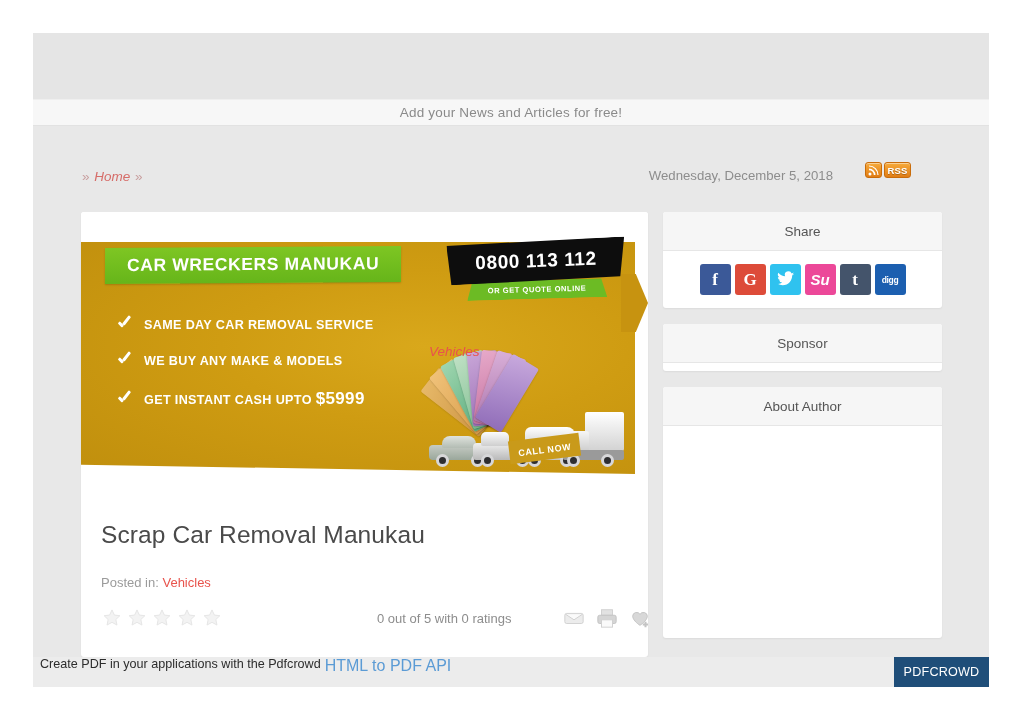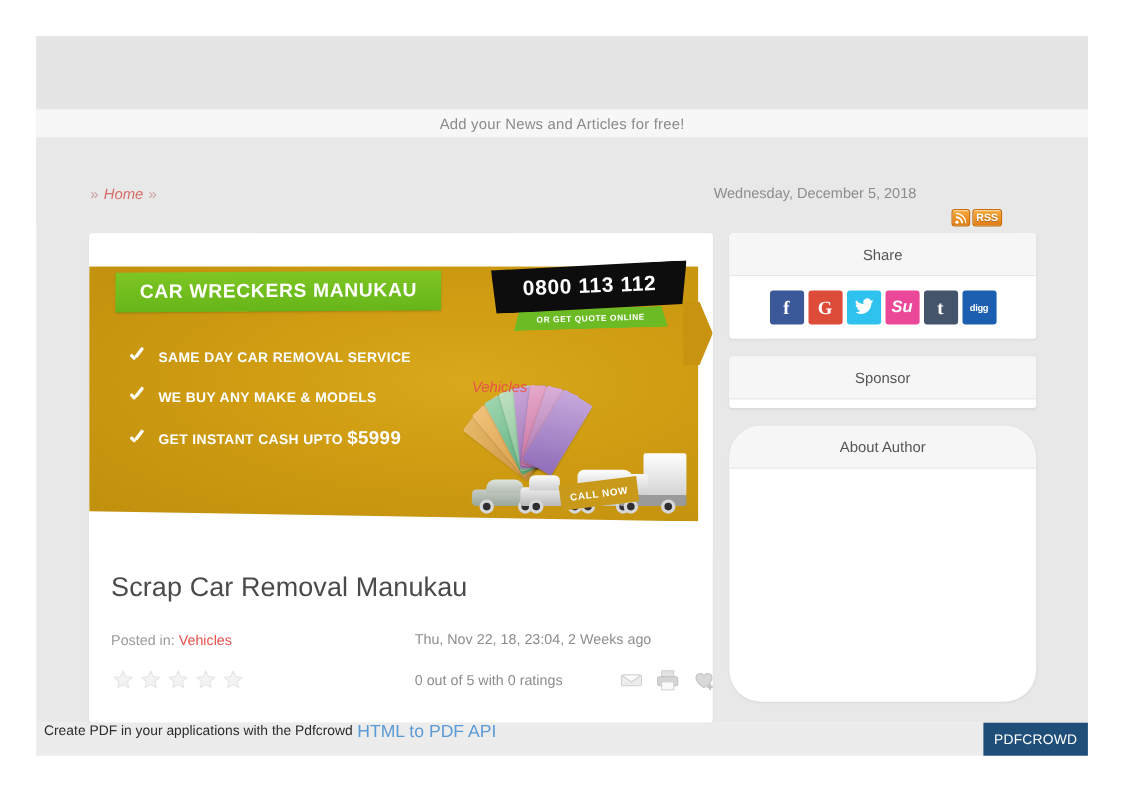--- a/index.html
+++ b/index.html
@@ -61,21 +61,20 @@
     position: absolute; left: 832px; top: 36px;
     display: flex; gap: 2px; align-items: center;
   }
   .rss-badge {
     height: 16px; border-radius: 3px;
     background: linear-gradient(#f5a councils, #e07a14);
     background: linear-gradient(#f7ab3c, #e07d15);
     border: 1px solid #c96c0a;
     display: flex; align-items: center; justify-content: center;
     box-shadow: inset 0 1px 0 rgba(255,255,255,.45);
-    margin-top: 28px;
   }
   .rss-badge.icon { width: 17px; }
   .rss-badge.text {
     width: 27px; color: #fff; font-size: 9.5px; font-weight: bold;
     letter-spacing: .2px; text-shadow: 0 1px 0 rgba(0,0,0,.25);
     font-family: "Liberation Sans", sans-serif;
   }
   .rss-dot { display:block; }
 
   
@@ -240,21 +239,21 @@
   }
   .panel-head {
     background: #f6f6f6;
     border-bottom: 1px solid #e6e6e6;
     height: 39px;
     display: flex; align-items: center; justify-content: center;
     font-size: 13.5px; color: #555;
   }
   .panel-body { padding: 13px 0; display: flex; justify-content: center; }
   .panel.sponsor .panel-body { padding: 3px 0; min-height: 8px; }
-  .panel.about { margin-bottom: 0; border-radius: 29px; }
+  .panel.about { margin-bottom: 0; }
   .panel.about .panel-body { min-height: 212px; }
 
   .social-row { display: flex; gap: 4px; }
   .social {
     width: 31px; height: 31px; border-radius: 3px;
     display: flex; align-items: center; justify-content: center;
     color: #fff; font-weight: bold; cursor: pointer;
   }
   .social.fb  { font-size: 17px; font-family: "Liberation Serif", serif; }
   .social.gp  { font-size: 17px; font-family: "Liberation Serif", serif; }
@@ -396,21 +395,20 @@
       </div>
     </div>
 
     <div class="article">
       <h1 class="art-title">Scrap Car Removal Manukau</h1>
 
       <div class="meta-row-1">
         <span class="posted-in"><span>Posted in:</span>
           <a href="#">Vehicles</a>
         </span>
-        <span class="post-date">Thu, Nov 22, 18, 23:04, 2 Weeks ago</span>
       </div>
 
       <div class="meta-row-2">
         <div class="stars">
           <span class="star">
             <svg viewBox="0 0 24 24" width="22" height="22">
                 <path d="M12 3.2l2.6 5.6 6 .7-4.4 4.2 1.2 6-5.4-3-5.4 3 1.2-6L3.4 9.5l6-.7z" fill="#f3f3f3" stroke="#e4e4e4" stroke-width="1"></path>
               </svg>
           </span>
           <span class="star">

